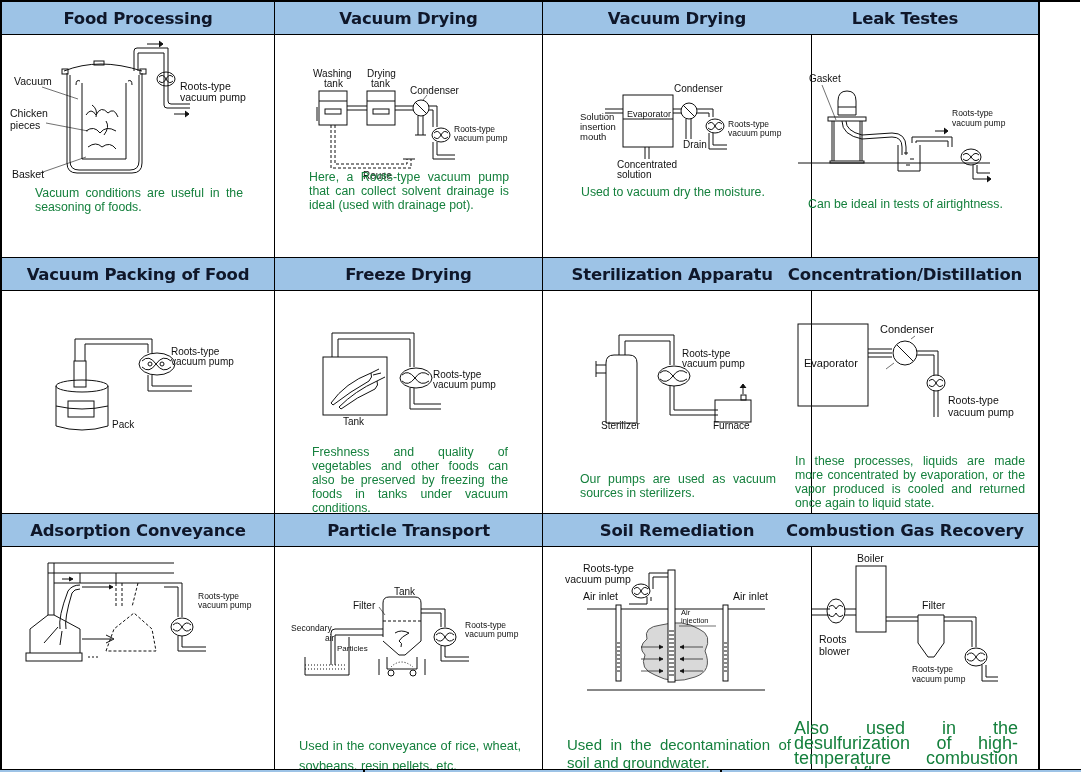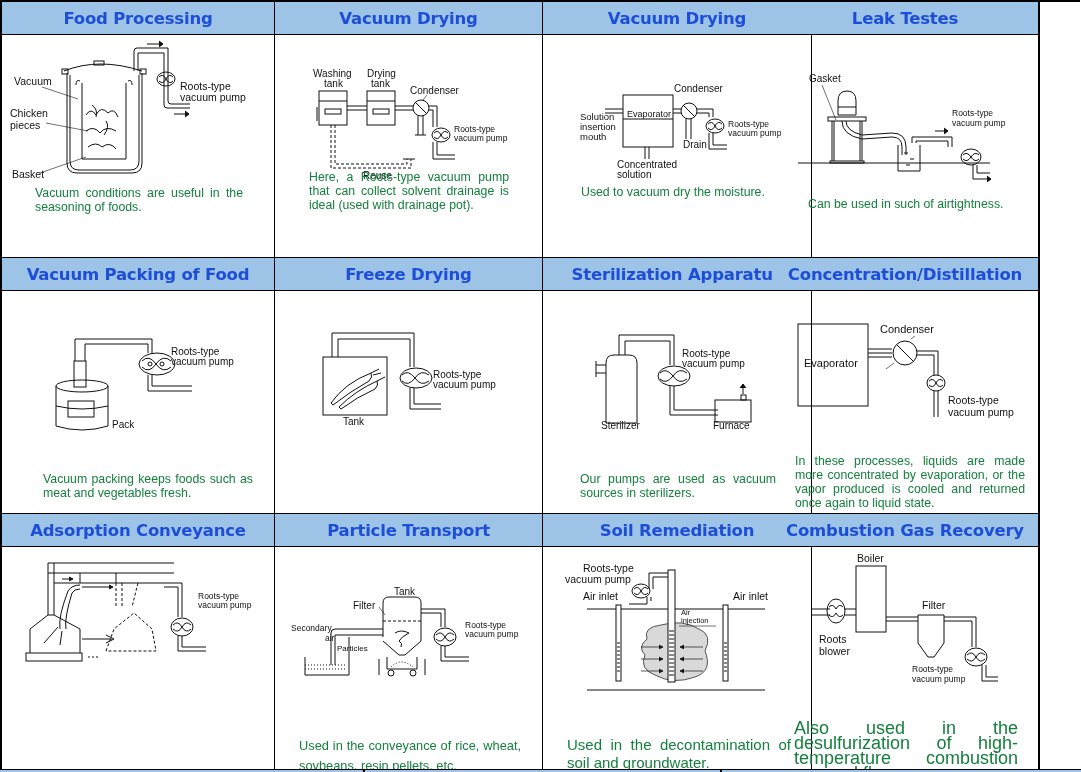--- a/index.html
+++ b/index.html
@@ -18,21 +18,21 @@
   }
   .c0 { left: 0; width: 273px; }
   .c1 { left: 273px; width: 268px; }
   .c2 { left: 541px; width: 269px; }
   .c3 { left: 770px; width: 268px; border-right: 2px solid #000; }
 
   .hdr {
     position: absolute; left: 0; top: 0; width: 100%; height: 33px;
     background: #9dc3e6; border-bottom: 1.5px solid #000;
     font-family: "DejaVu Sans", sans-serif; font-weight: bold;
-    font-size: 16.5px; text-align: center; line-height: 33px; color: #1d4ed8;
+    font-size: 16.5px; text-align: center; line-height: 33px; color: #0f172a;
     letter-spacing: -0.2px; white-space: nowrap;
   }
   .fig { position: absolute; left: 0; top: 33px; width: 100%; }
   .fig svg { display: block; }
   .fig svg text { font-family: "Liberation Sans", sans-serif; fill: #111; }
   .desc {
     position: absolute; font-size: 12.3px; line-height: 14px; color: #15803d;
     text-align: justify; text-align-last: left;
   }
 
@@ -197,21 +197,21 @@
           <text x="180" y="91" font-size="8.5" stroke="none">vacuum pump</text>
           <g>
             <ellipse cx="199" cy="122" rx="10" ry="8"></ellipse>
             <path d="M191 120 q4 -4 8 2 q4 -6 8 -2 M191 124 q4 4 8 -2 q4 6 8 2"></path>
           </g>
           <path d="M201 130 L201 144 L218 144"></path>
             <path d="M215 141 L219 144 L215 147" fill="#111"></path>
           <path d="M205 130 L205 138 L218 138"></path>
         </svg>
       </div>
-      <div class="desc" style="left:36px;top:195px;width:228px;">Can be used in such of airtightness.</div>
+      <div class="desc" style="left:36px;top:195px;width:228px;">Can be ideal in tests of airtightness.</div>
     </div>
   </div>
 
   <div class="row" style="top:256px;height:256px;">
 
     <div class="cell c0">
       <div class="hdr">Vacuum Packing of Food</div>
       <div class="fig">
         <svg width="271" height="150" viewBox="0 0 271 150" stroke="#111" fill="none" stroke-width="1">
           <g>
@@ -227,21 +227,20 @@
             <path d="M140 70 q7 -7 14 3 q7 -10 15 -3 M140 76 q7 7 14 -3 q7 10 15 3"></path>
             <circle cx="148" cy="73" r="2"></circle>
               <circle cx="160" cy="73" r="2"></circle>
           </g>
           <path d="M150 84 L150 95 L190 95 M146 84 L146 100 L190 100"></path>
           <text x="169" y="64" font-size="10" stroke="none">Roots-type</text>
           <text x="169" y="74" font-size="10" stroke="none">vacuum pump</text>
           <text x="110" y="137" font-size="10" stroke="none">Pack</text>
         </svg>
       </div>
-      <div class="desc" style="left:41px;top:214px;width:210px;">Vacuum packing keeps foods such as meat and vegetables fresh.</div>
     </div>
 
     <div class="cell c1">
       <div class="hdr">Freeze Drying</div>
       <div class="fig">
         <svg width="266" height="150" viewBox="0 0 266 150" stroke="#111" fill="none" stroke-width="1">
           <g>
             <rect x="48" y="66" width="64" height="58"></rect>
             <path d="M56 112 Q70 92 96 82 Q98 86 94 90 Q76 100 58 114 Z"></path>
             <path d="M64 116 Q80 100 102 90 Q104 94 100 98 Q82 106 66 118 Z"></path>
@@ -251,20 +250,21 @@
           <path d="M57 66 L57 42 L139 42 L139 76 M63 66 L63 48 L135 48 L135 76"></path>
           <g>
             <ellipse cx="141" cy="87" rx="16" ry="10"></ellipse>
             <path d="M127 84 q6 -6 13 3 q6 -9 14 -3 M127 90 q6 6 13 -3 q6 9 14 3"></path>
           </g>
           <path d="M139 97 L139 113 L166 113 M135 97 L135 118 L166 118"></path>
           <text x="158" y="87" font-size="10" stroke="none">Roots-type</text>
           <text x="158" y="97" font-size="10" stroke="none">vacuum pump</text>
         </svg>
       </div>
+      <div class="desc" style="left:37px;top:187px;width:196px;">Freshness and quality of vegetables and other foods can also be preserved by freezing the foods in tanks under vacuum conditions.</div>
     </div>
 
     <div class="cell c2">
       <div class="hdr">Sterilization Apparatus</div>
       <div class="fig">
         <svg width="267" height="150" viewBox="0 0 267 150" stroke="#111" fill="none" stroke-width="1">
           <g>
             <path d="M63 132 L63 72 Q63 64 71 64 L86 64 Q94 64 94 72 L94 132 Z"></path>
             <path d="M53 74 L63 74 M53 82 L63 82 M53 70 L53 86"></path>
           </g>

